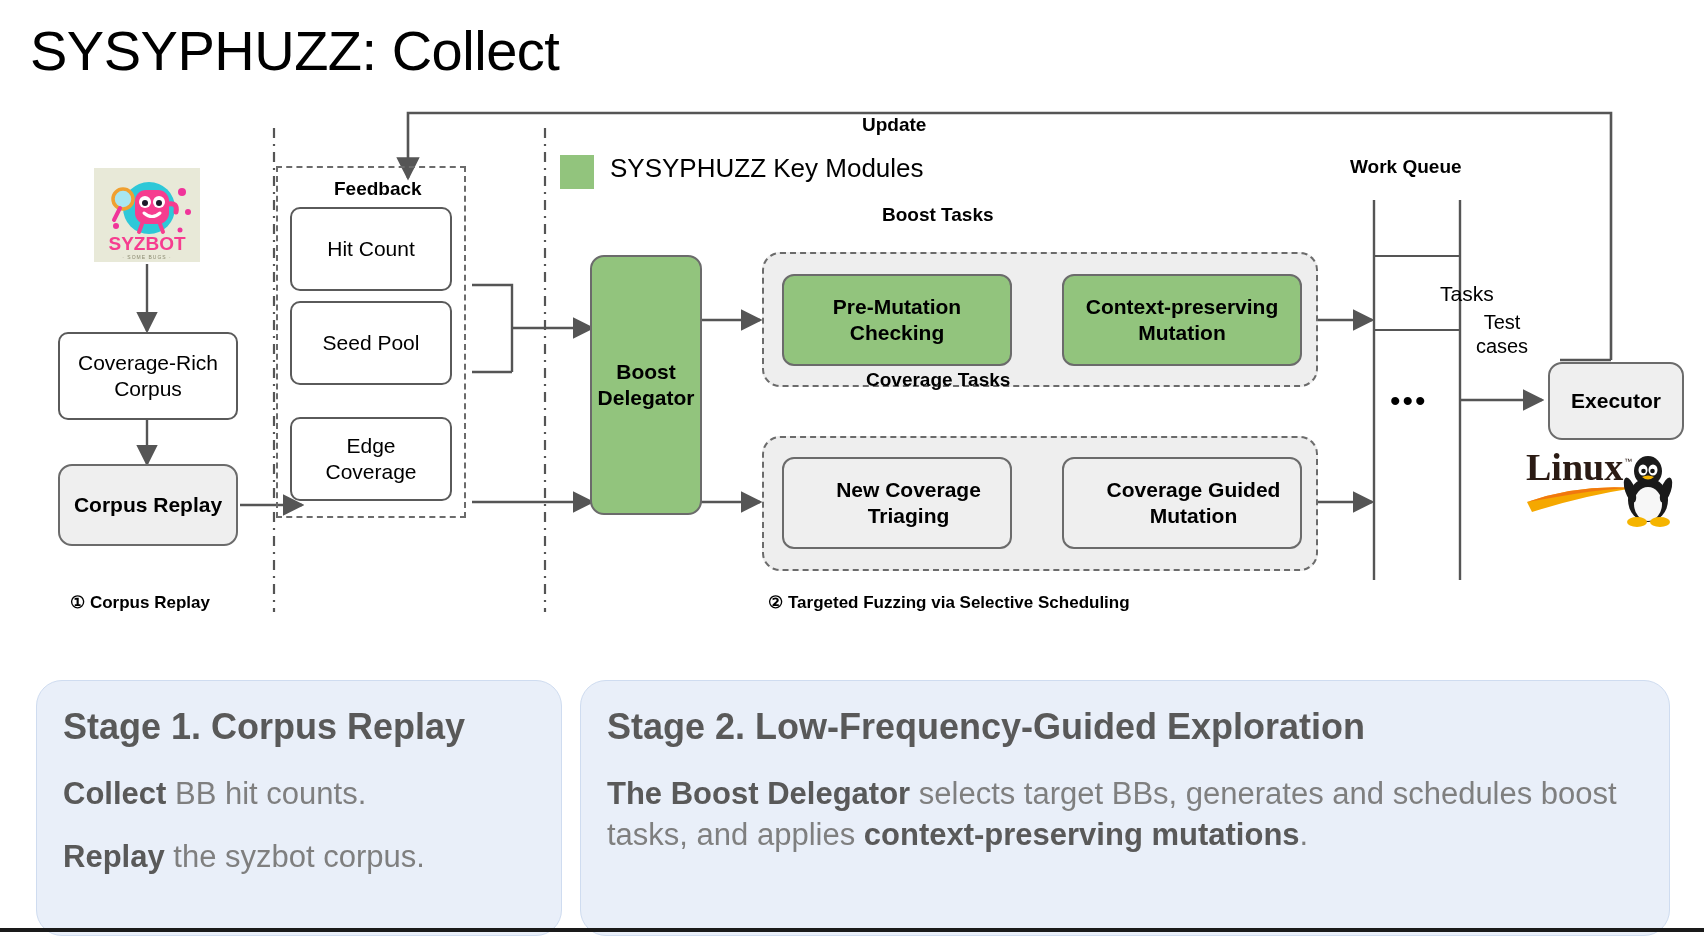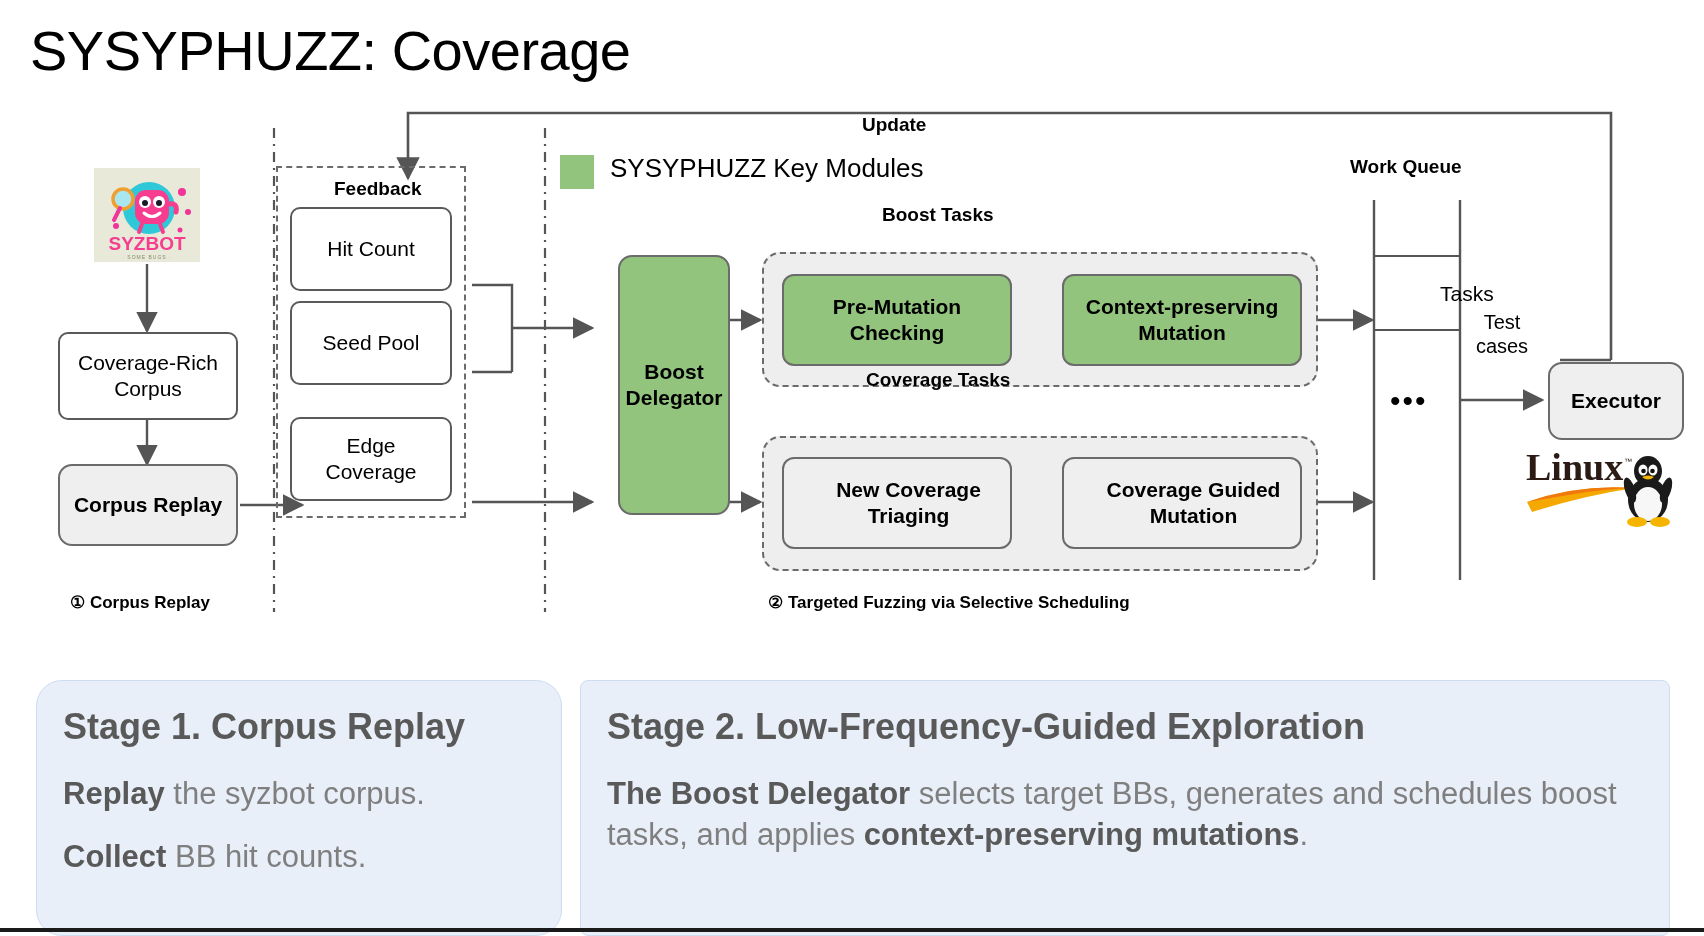--- a/index.html
+++ b/index.html
@@ -195,21 +195,21 @@
     left: 0;
     top: 928px;
     width: 1704px;
     height: 4px;
     background: #1a1a1a;
   }
 </style>
 </head>
 <body>
 
-<div id="slide-title">SYSYPHUZZ: Coverage</div>
+<div id="slide-title">SYSYPHUZZ: Collect</div>
 
 <svg id="diagram-svg" viewBox="0 0 1704 660">
   <defs>
     <marker id="ah" markerWidth="9" markerHeight="9" refX="8" refY="4.5" orient="auto" markerUnits="strokeWidth">
       <path d="M0,0 L9,4.5 L0,9 z" fill="#555"></path>
     </marker>
   </defs>
 
   <line x1="274" y1="128" x2="274" y2="612" stroke="#555" stroke-width="2.2" stroke-dasharray="10 6 2 6"></line>
   <line x1="545" y1="128" x2="545" y2="612" stroke="#555" stroke-width="2.2" stroke-dasharray="10 6 2 6"></line>
@@ -302,21 +302,21 @@
     <span>Edge</span><br>
     <span>Coverage</span>
   </span>
 </div>
 
 <div class="legend-swatch" style="left:560px; top:155px;"></div>
 <div class="lbl lbl-legend" style="left:610px; top:153px;">SYSYPHUZZ Key Modules</div>
 
 <div class="lbl lbl-bold" style="left:862px; top:114px;">Update</div>
 
-<div class="node node-green-tall" style="left:618px; top:255px; width:112px; height:260px;">
+<div class="node node-green-tall" style="left:590px; top:255px; width:112px; height:260px;">
   <span>
     <span>Boost</span><br>
     <span>Delegator</span>
   </span>
 </div>
 
 <div class="lbl lbl-bold" style="left:882px; top:204px;">Boost Tasks</div>
 <div class="group-dashed group-task" style="left:762px; top:252px; width:556px; height:135px;"></div>
 <div class="node node-green" style="left:782px; top:274px; width:230px; height:92px;">
   <span>
@@ -382,27 +382,27 @@
     </g>
   </svg>
 </div>
 
 <div class="lbl lbl-caption" style="left:70px; top:592px;">① Corpus Replay</div>
 <div class="lbl lbl-caption" style="left:768px; top:592px;">② Targeted Fuzzing via Selective Scheduling</div>
 
 <div class="stage-card" style="left:36px; top:668px; width:526px; height:256px;">
   <div class="stage-heading">Stage 1. Corpus Replay</div>
   <div class="stage-para">
+    <b>Collect</b><span> BB hit counts.</span>
+  </div>
+  <div class="stage-para">
     <b>Replay</b><span> the syzbot corpus.</span>
   </div>
-  <div class="stage-para">
-    <b>Collect</b><span> BB hit counts.</span>
-  </div>
-</div>
-
-<div class="stage-card" style="left:580px; top:668px; width:1090px; height:256px;border-radius:8px;">
+</div>
+
+<div class="stage-card" style="left:580px; top:668px; width:1090px; height:256px;">
   <div class="stage-heading">Stage 2. Low-Frequency-Guided Exploration</div>
   <div class="stage-para">
     <b>The Boost Delegator</b><span> selects target BBs, generates and schedules boost tasks, and applies </span><b>context-preserving mutations</b><span>.</span>
   </div>
 </div>
 
 <div id="bottom-rule"></div>
 
 </body></html>

